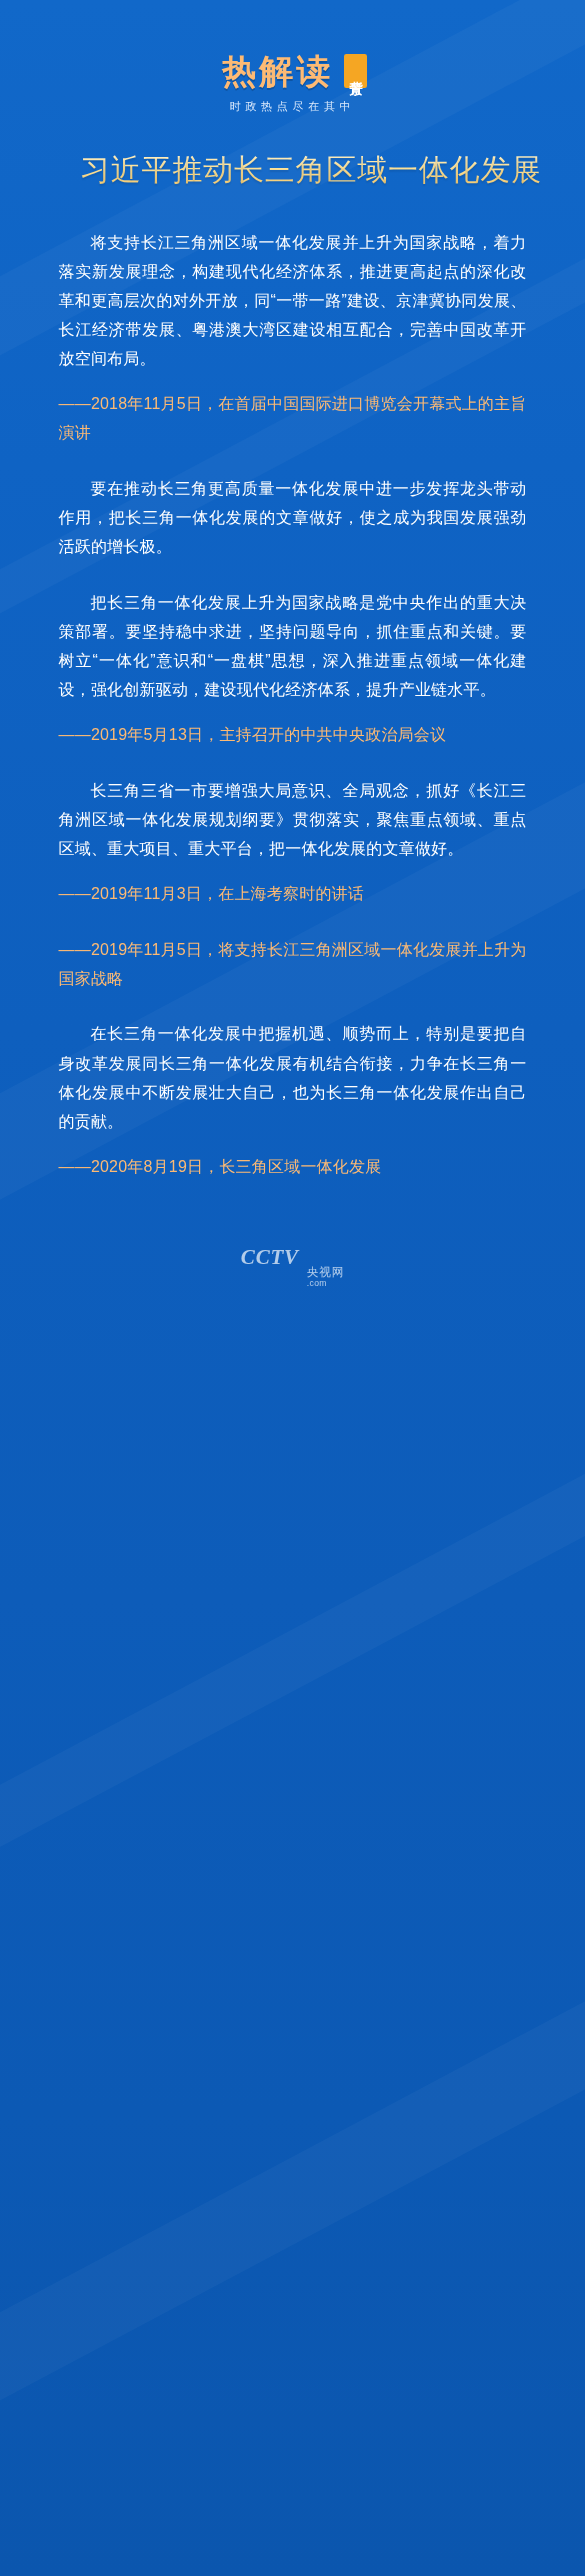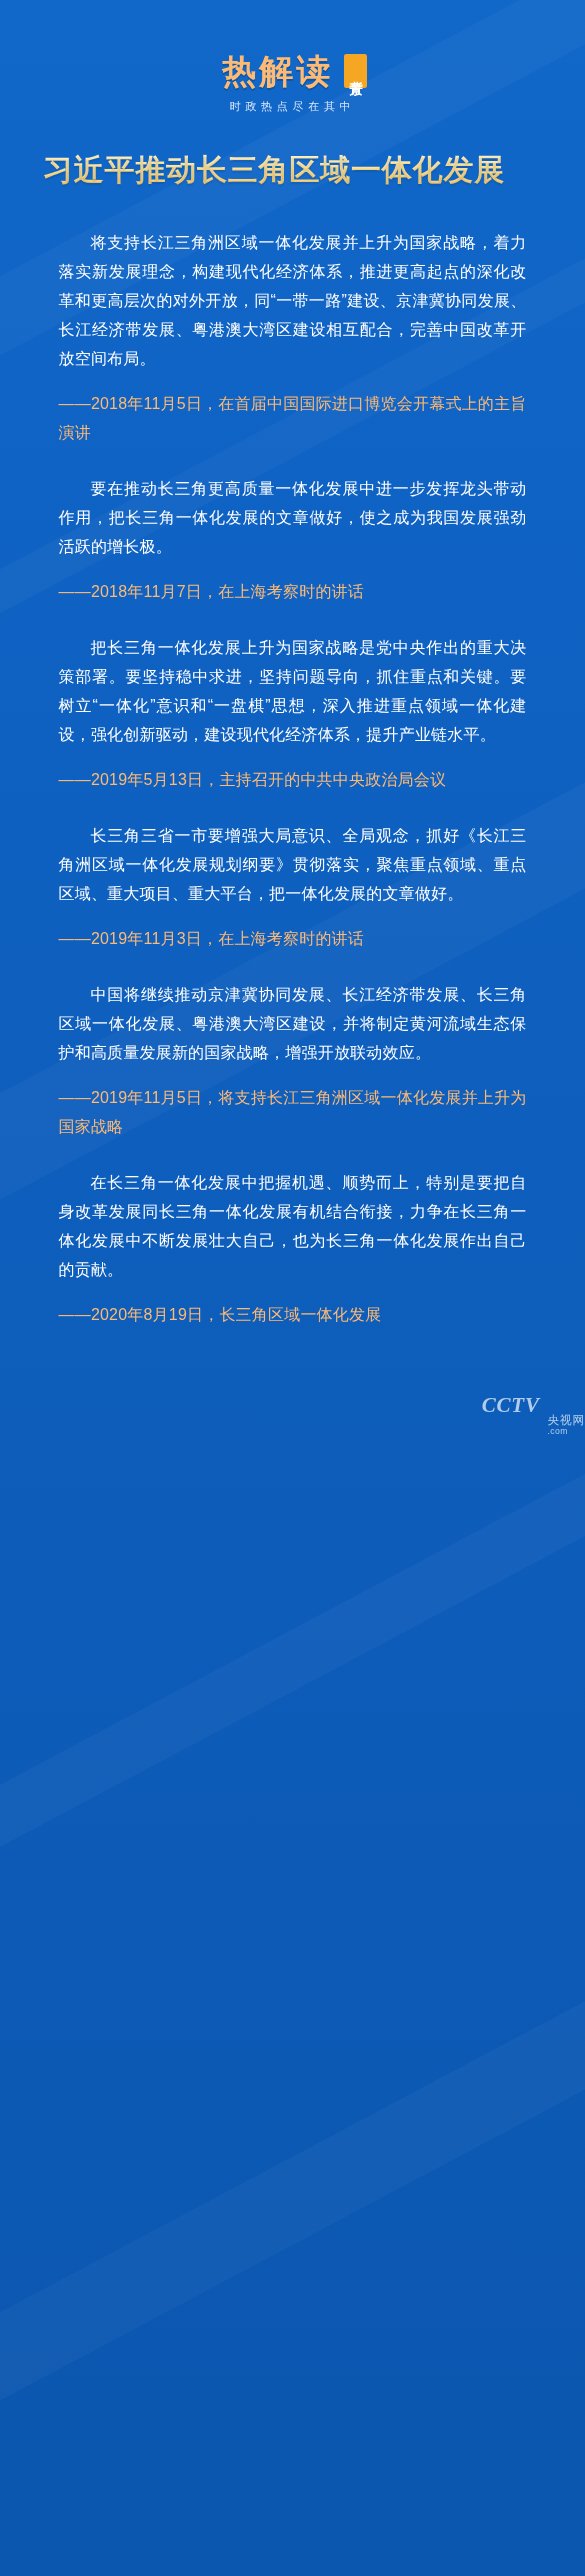--- a/index.html
+++ b/index.html
@@ -79,23 +79,23 @@
     font-size: 11px;
     letter-spacing: 4.7px;
     color: #e8f2ff;
     opacity: .95;
   }
 
   
   .headline {
     margin: 34px auto 8px auto;
     width: 499px;
-    text-align: left;
+    text-align: right;
     font-size: 30px;
-    font-weight: bold;
+    font-weight: normal;
     line-height: 1.45;
     letter-spacing: 0.8px;
     color: #ffe9a8;
     background: linear-gradient(180deg,#fff6d8 0%, #ffe49a 45%, #f3c567 100%);
     -webkit-background-clip: text;
     background-clip: text;
     -webkit-text-fill-color: transparent;
     text-shadow: 0 1.6px 1.6px rgba(0,0,0,0.10);
   }
 
@@ -123,21 +123,21 @@
     text-align: justify;
     letter-spacing: 0.2px;
   }
 
   
   .footer {
     margin-top: 45px;
     padding-bottom: 31px;
     display: flex;
     align-items: center;
-    justify-content: flex-end;
+    justify-content: center;
     gap: 7.8px;
   }
   .cctv-logo {
     font-family: "Liberation Serif", serif;
     font-weight: bold;
     font-style: italic;
     font-size: 21px;
     color: #cfe0f3;
     letter-spacing: 0.8px;
     opacity: .85;
@@ -175,35 +175,33 @@
 
   <div class="content">
 
     <div class="block">
       <p class="quote">将支持长江三角洲区域一体化发展并上升为国家战略，着力落实新发展理念，构建现代化经济体系，推进更高起点的深化改革和更高层次的对外开放，同“一带一路”建设、京津冀协同发展、长江经济带发展、粤港澳大湾区建设相互配合，完善中国改革开放空间布局。</p>
       <p class="source">——2018年11月5日，在首届中国国际进口博览会开幕式上的主旨演讲</p>
     </div>
 
     <div class="block">
       <p class="quote">要在推动长三角更高质量一体化发展中进一步发挥龙头带动作用，把长三角一体化发展的文章做好，使之成为我国发展强劲活跃的增长极。</p>
-      <p class="source">——2018年11月7日，在上海考察时的讲话</p>
     </div>
 
     <div class="block">
       <p class="quote">把长三角一体化发展上升为国家战略是党中央作出的重大决策部署。要坚持稳中求进，坚持问题导向，抓住重点和关键。要树立“一体化”意识和“一盘棋”思想，深入推进重点领域一体化建设，强化创新驱动，建设现代化经济体系，提升产业链水平。</p>
       <p class="source">——2019年5月13日，主持召开的中共中央政治局会议</p>
     </div>
 
     <div class="block">
       <p class="quote">长三角三省一市要增强大局意识、全局观念，抓好《长江三角洲区域一体化发展规划纲要》贯彻落实，聚焦重点领域、重点区域、重大项目、重大平台，把一体化发展的文章做好。</p>
       <p class="source">——2019年11月3日，在上海考察时的讲话</p>
     </div>
 
     <div class="block">
-      <p class="quote">中国将继续推动京津冀协同发展、长江经济带发展、长三角区域一体化发展、粤港澳大湾区建设，并将制定黄河流域生态保护和高质量发展新的国家战略，增强开放联动效应。</p>
       <p class="source">——2019年11月5日，将支持长江三角洲区域一体化发展并上升为国家战略</p>
     </div>
 
     <div class="block">
       <p class="quote">在长三角一体化发展中把握机遇、顺势而上，特别是要把自身改革发展同长三角一体化发展有机结合衔接，力争在长三角一体化发展中不断发展壮大自己，也为长三角一体化发展作出自己的贡献。</p>
       <p class="source">——2020年8月19日，长三角区域一体化发展</p>
     </div>
 
   </div>
 

